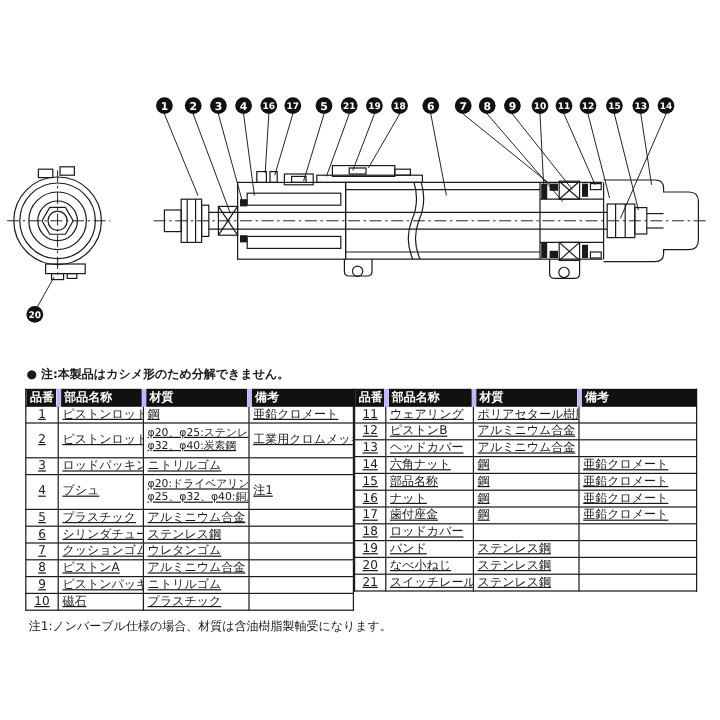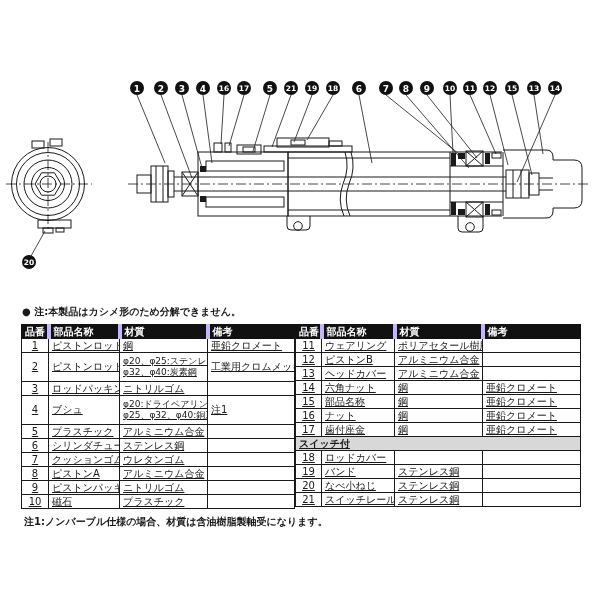--- a/index.html
+++ b/index.html
@@ -14,21 +14,21 @@
   }
   #drawing .fill{fill:#1a1a1a;stroke:none;}
   #drawing .cl{stroke-dasharray:10 3 2 3;stroke-width:.8;}
   #drawing .ldr line{stroke-width:.8;}
   #drawing .balloon circle{fill:#111111;stroke:none;}
   #drawing .balloon text{fill:#ffffff;stroke:none;font-weight:bold;text-anchor:middle;}
   #drawing .b1{font-size:9px;}
   #drawing .b2{font-size:7.5px;}
   
   .note-top{position:absolute;top:305px;left:22px;font-size:10px;font-weight:bold;white-space:nowrap;}
-  .footnote{position:absolute;top:515px;left:24px;font-size:10px;font-weight:bold;white-space:nowrap;}
+  .footnote{position:absolute;top:515px;left:24px;font-size:10px;font-weight:normal;white-space:nowrap;}
   
   .tables{position:absolute;top:324px;left:21px;display:flex;align-items:flex-start;}
   table{border-collapse:collapse;table-layout:fixed;font-size:10px;line-height:1.2;text-decoration:underline;}
   #left-table{width:273px;}
   #right-table{width:285px;}
   td,th{border:1px solid #1a1a1a;padding:0 3px;height:13px;vertical-align:middle;
         white-space:nowrap;overflow:hidden;}
   th{background:#111111;color:#ffffff;text-align:left;font-weight:bold;border-color:#111111;}
   th + th{border-left:4px solid #c4b5fd;}
   .num{text-align:center;padding:0 1px;}
@@ -387,23 +387,20 @@
           <td>ナット</td>
           <td>鋼</td>
           <td>亜鉛クロメート</td>
         </tr>
     <tr>
           <td class="num">17</td>
           <td>歯付座金</td>
           <td>鋼</td>
           <td>亜鉛クロメート</td>
         </tr>
-    <tr class="sec">
-          <td colspan="4">スイッチ付</td>
-        </tr>
     <tr>
           <td class="num">18</td>
           <td>ロッドカバー</td>
           <td></td>
           <td></td>
         </tr>
     <tr>
           <td class="num">19</td>
           <td>バンド</td>
           <td>ステンレス鋼</td>

